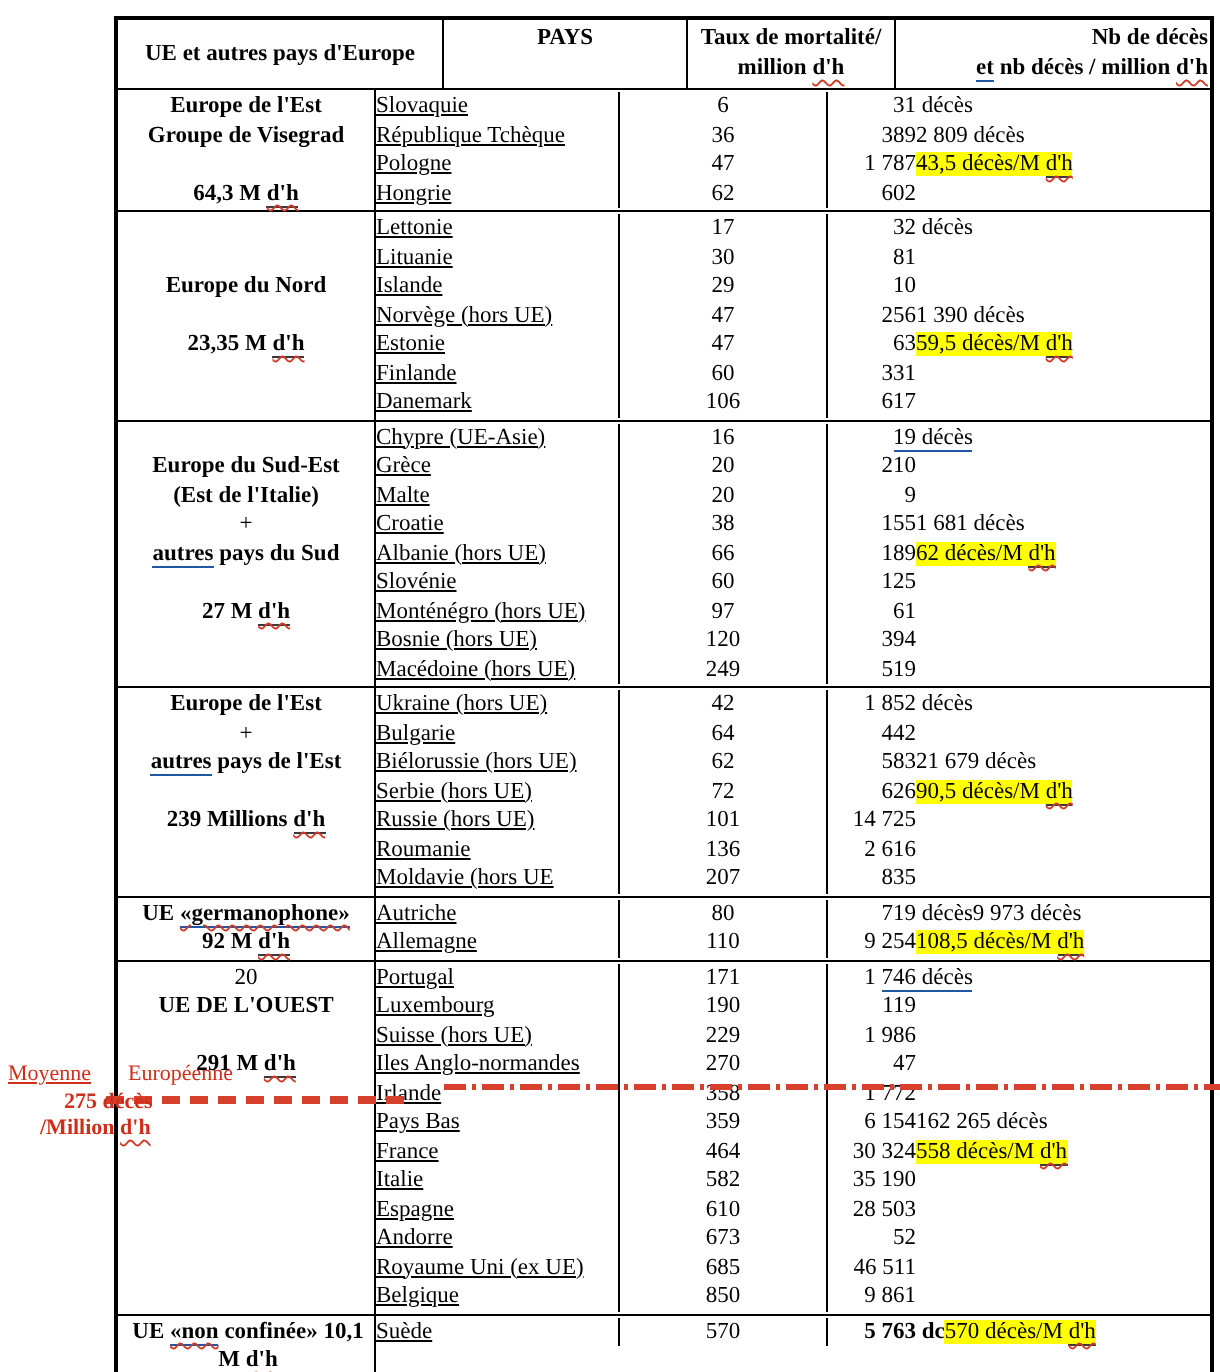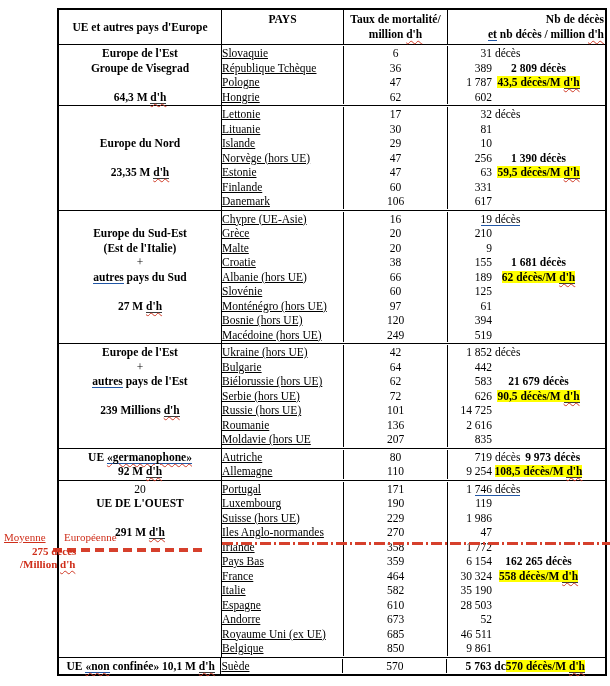--- a/index.html
+++ b/index.html
@@ -8,30 +8,30 @@
   .tbl{position:absolute;left:57px;top:8px;width:550px;box-sizing:border-box;
        border:2px solid #000;background:#fff;}
   .thead{display:flex;font-weight:bold;text-align:center;}
   .hc{box-sizing:border-box;padding:2px 1px;}
   .hl{line-height:15px;min-height:15px;}
   .hc1{width:163px;border-right:1.5px solid #000;display:flex;flex-direction:column;justify-content:center;}
   .hc2{width:122px;border-right:1.5px solid #000;display:flex;flex-direction:column;justify-content:flex-start;}
   .hc3{width:104px;border-right:1.5px solid #000;}
   .hc4{flex:1;text-align:right;}
   .sec{display:flex;border-top:1.5px solid #000;}
-  .g{width:163px;box-sizing:border-box;border-right:1.5px solid #000;text-align:center;padding:1px 0;}
+  .g{width:129px;box-sizing:border-box;border-right:1.5px solid #000;text-align:center;padding:1px 0;}
   .gleft{text-align:center;padding-left:2px;}
   .gl{min-height:14.5px;}
   .rows{flex:1;padding:1px 0;}
   .row{display:flex;}
   .c2{width:122px;box-sizing:border-box;border-right:1.5px solid #000;text-align:left;text-decoration:underline;}
   .c3{width:104px;box-sizing:border-box;border-right:1.5px solid #000;text-align:center;}
   .c4{flex:1;display:flex;white-space:pre;}
   .num{width:44px;flex:none;text-align:right;display:inline-block;}
-  .sum{flex:1;text-align:center;padding-right:20px;font-weight:bold;}
+  .sum{flex:1;text-align:left;padding-right:20px;font-weight:normal;}
   .hlbox{background:#ffff00;}
   .b{font-weight:bold;}
   .ub{border-bottom:1px solid #2156a5;}
   .wv{text-decoration:underline;text-decoration-style:wavy;text-decoration-color:#d03a26;
       text-decoration-thickness:1px;text-underline-offset:2px;}
   .dh{border-bottom:1px solid #3a3a3a;text-decoration:underline;text-decoration-style:wavy;
       text-decoration-color:#d03a26;text-decoration-thickness:1px;text-underline-offset:2px;}
   .ann{position:absolute;color:#cf2e1a;font-size:11px;line-height:12px;z-index:6;}
   .a1{left:4px;top:531px;text-decoration:underline;}
   .a1b{left:64px;top:531px;}

